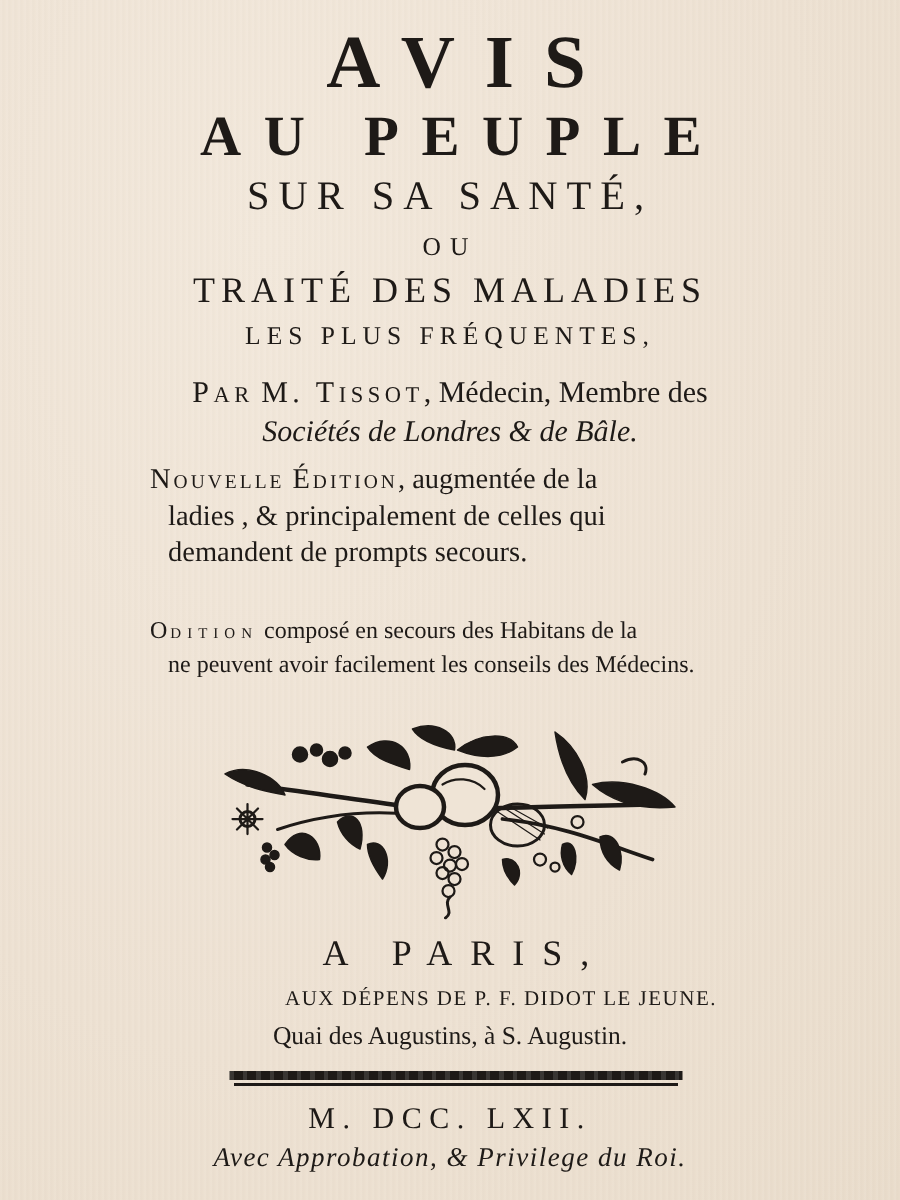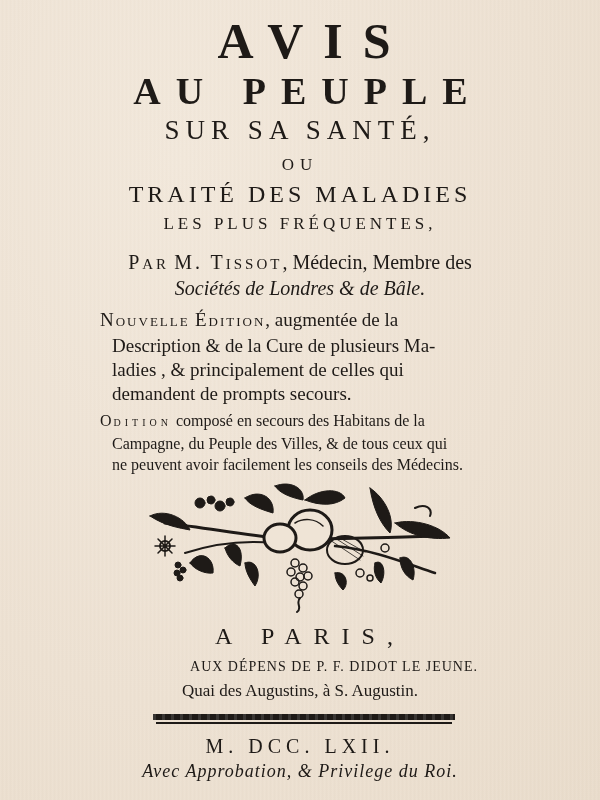--- a/index.html
+++ b/index.html
@@ -60,28 +60,26 @@
   <div id="title3" class="line">SUR SA SANTÉ,</div>
   <div id="title4" class="line">TRAITÉ DES MALADIES</div>
   <div id="or-line" class="line">OU</div>
   <div id="title5" class="line">LES PLUS FRÉQUENTES,</div>
 
   <div id="author1" class="line"><span class="big">P</span><span class="sc">AR</span> <span class="big">M. T</span><span class="sc">ISSOT</span><span>, Médecin, Membre des</span></div>
   <div id="author2" class="line">Sociétés de Londres &amp; de Bâle.</div>
 
   <div id="edition" class="para">
     <span class="sc-lead"><span class="first">N</span><span>OUVELLE </span><span class="first">É</span><span>DITION</span></span><span>, augmentée de la</span>
-    <span class="cont">Description &amp; de la Cure de plusieurs Ma-</span>
     <span class="cont">ladies , &amp; principalement de celles qui</span>
     <span class="cont">demandent de prompts secours.</span>
   </div>
 
   <div id="ouvrage" class="para">
     <span class="sc-lead"><span class="first">O</span><span>DITION</span></span><span> composé en secours des Habitans de la</span>
-    <span class="cont">Campagne, du Peuple des Villes, &amp; de tous ceux qui</span>
     <span class="cont">ne peuvent avoir facilement les conseils des Médecins.</span>
   </div>
 
   <svg id="ornament" viewBox="0 0 320 135">
     <g fill="#1e1a17" stroke="#1e1a17" stroke-linecap="round" stroke-linejoin="round">
 
       <path d="M20 45 C60 50, 90 55, 130 60 C170 62, 210 60, 300 58" fill="none" stroke-width="3"></path>
       <path d="M40 75 C70 65, 100 62, 130 65" fill="none" stroke-width="2"></path>
       <path d="M190 68 C230 72, 260 85, 290 95" fill="none" stroke-width="2.5"></path>
 

